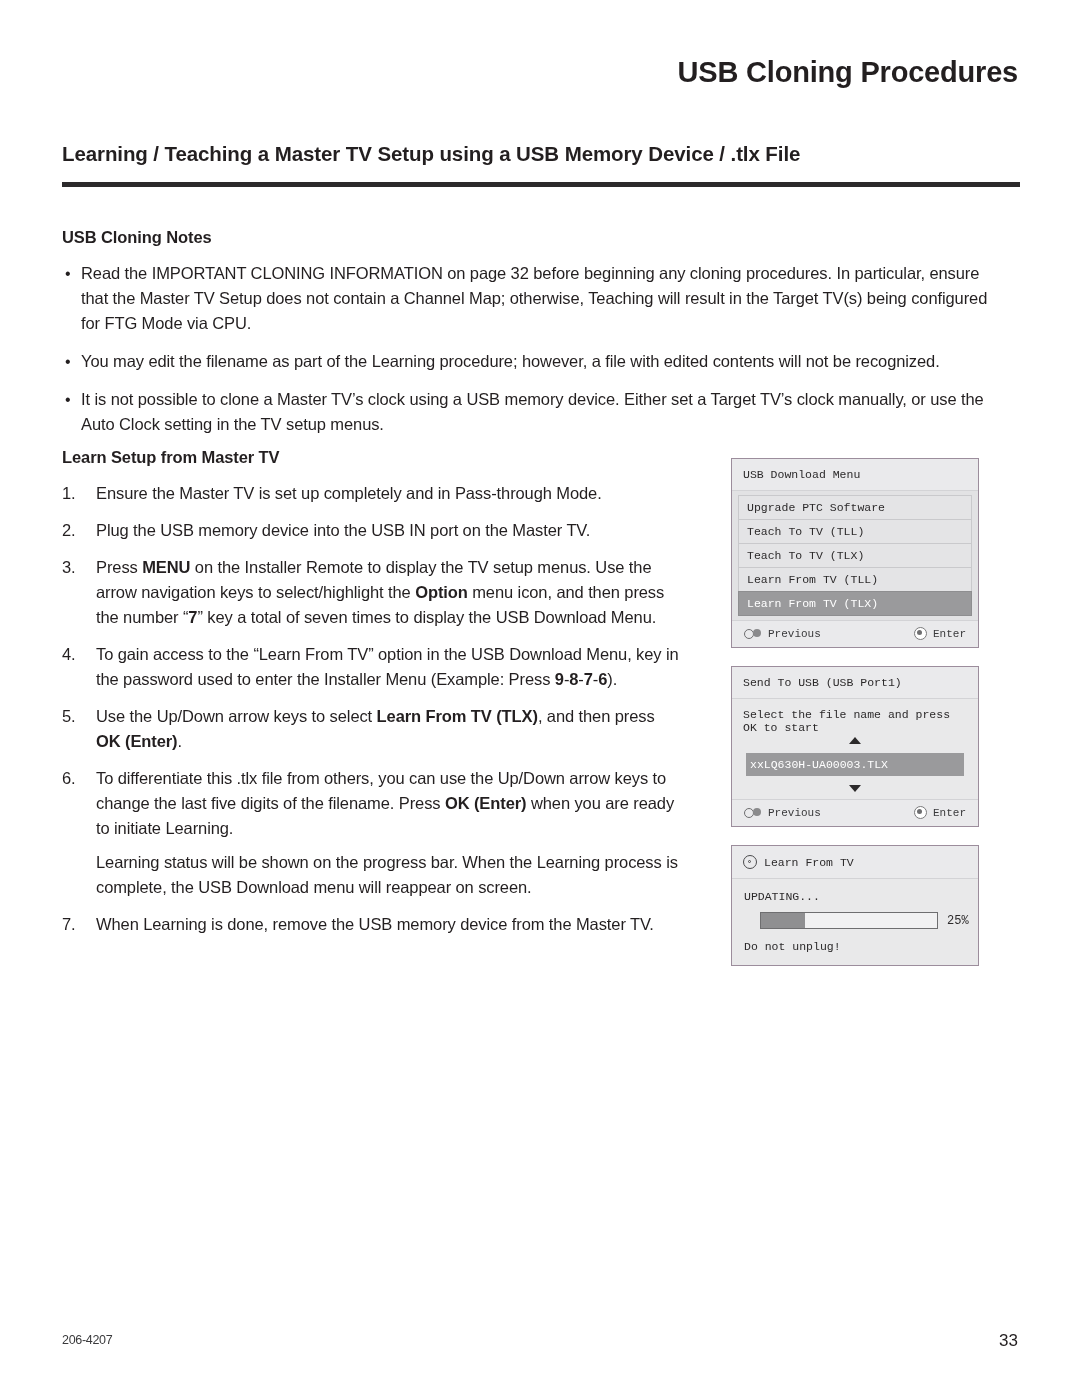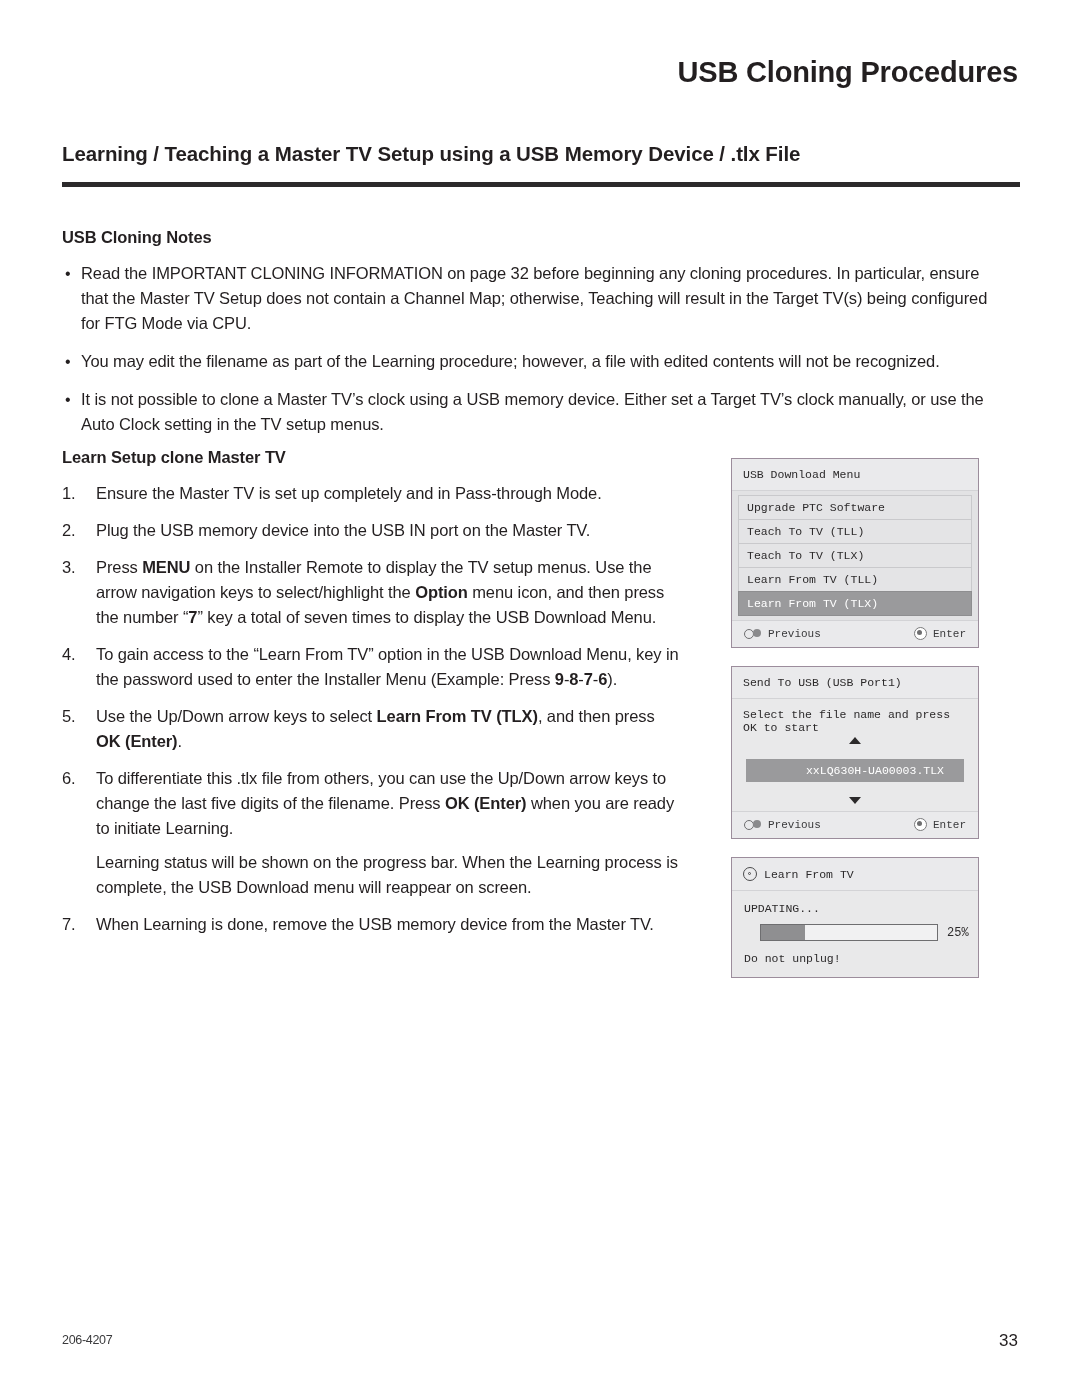--- a/index.html
+++ b/index.html
@@ -202,23 +202,23 @@
     width: 0; height: 0; margin: 1px auto;
     border-left: 6px solid transparent;
     border-right: 6px solid transparent;
   }
   .arrow-up { border-bottom: 7px solid #2c2a2b; }
   .arrow-dn { border-top: 7px solid #2c2a2b; }
   .filename-box {
     background: #9a9a9c;
     color: #ffffff;
     font-size: 11.5px;
-    text-align: right;
-    padding: 5px 20px;
-    margin: 15px 4px;
+    text-align: left;
+    padding: 5px 4px;
+    margin: 9px 4px;
   }
 
   
   .p3-body { background: #e9e9ea; padding: 11px 12px 12px 12px; }
   .p3-label { font-size: 11.5px; color: #2c2a2b; margin-bottom: 9px; }
   .progress-line { display: flex; align-items: center; gap: 9px; margin-left: 16px; }
   .progress-track {
     flex: 0 0 auto;
     width: 178px; height: 17px;
     background: #f1f1f2;
@@ -272,21 +272,21 @@
       <span>You may edit the filename as part of the Learning procedure; however, a file with edited contents will not be recognized.</span>
     </div>
     <div class="note-item">
       <span class="bullet">•</span>
       <span>It is not possible to clone a Master TV’s clock using a USB memory device. Either set a Target TV’s clock manually, or use the Auto Clock setting in the TV setup menus.</span>
     </div>
   </div>
 </div>
 
 <div class="left-col">
-  <div class="sub-head">Learn Setup clone Master TV</div>
+  <div class="sub-head">Learn Setup from Master TV</div>
   <div class="steps">
 
     <div class="step">
       <span class="num">1.</span>
       <span>Ensure the Master TV is set up completely and in Pass-through Mode.</span>
     </div>
 
     <div class="step">
       <span class="num">2.</span>
       <span>Plug the USB memory device into the USB IN port on the Master TV.</span>

